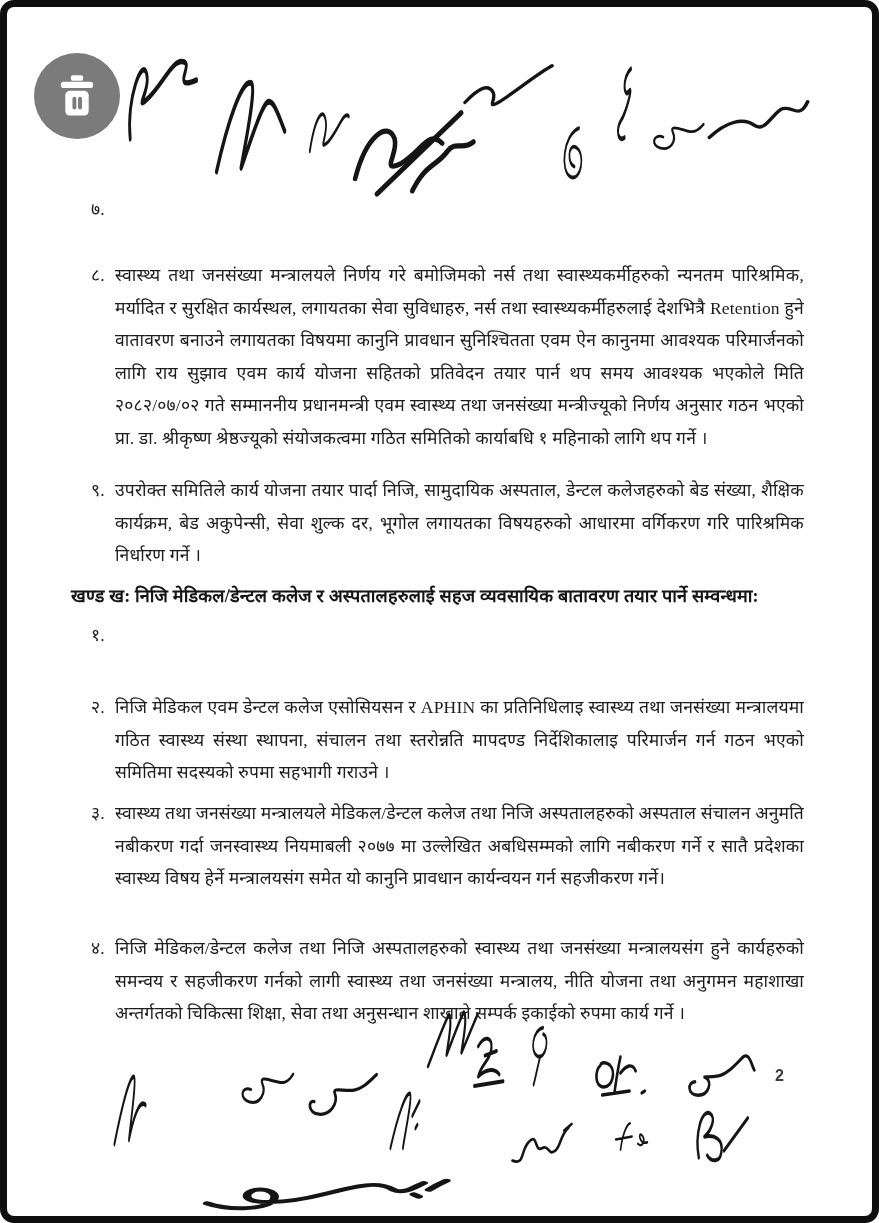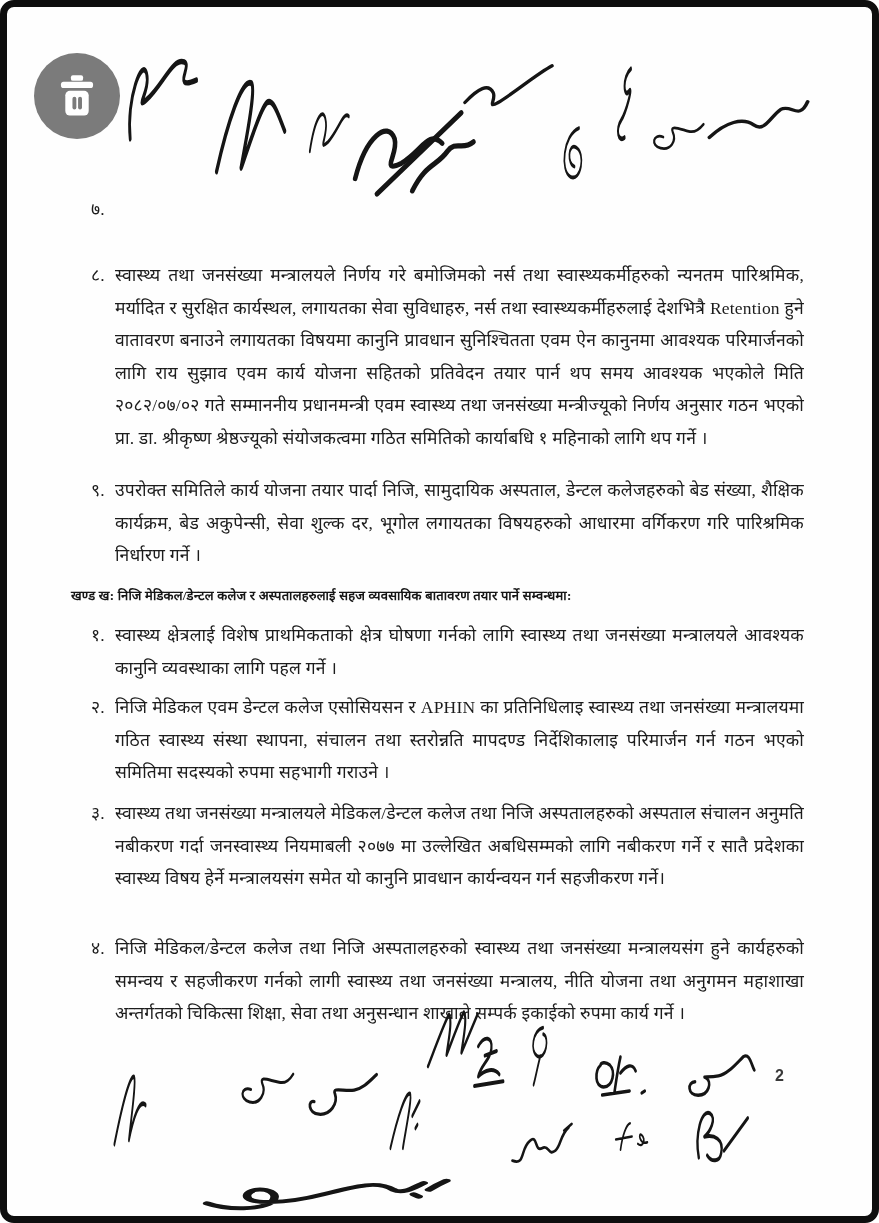--- a/index.html
+++ b/index.html
@@ -17,21 +17,21 @@
   .delete-btn svg { width:52px; height:52px; }
 
   
   .doc-item {
     position:absolute; left:64px; width:733px; padding-left:44px;
     font-size:17.5px; line-height:32.6px; color:#1c1c1c; text-align:justify;
     letter-spacing:0.2px;
   }
   .doc-item .marker { position:absolute; left:20px; top:0; width:40px; text-align:left; }
   .section-heading {
-    position:absolute; left:64px; width:740px; font-size:13px; line-height:30px;
+    position:absolute; left:64px; width:740px; font-size:18px; line-height:30px;
     font-weight:bold; color:#151515; letter-spacing:0.2px;
   }
   .page-number {
     position:absolute; left:768px; top:1060px; width:30px;
     font-family:"Liberation Sans", sans-serif; font-size:16px; font-weight:bold; color:#3a3a3a;
   }
 
   
   .sig { position:absolute; overflow:visible; }
   .sig path {
@@ -99,21 +99,20 @@
 
   <div class="doc-item" style="top:467px;">
     <span class="marker">९.</span>
     <span>उपरोक्त समितिले कार्य योजना तयार पार्दा निजि, सामुदायिक अस्पताल, डेन्टल कलेजहरुको बेड संख्या, शैक्षिक कार्यक्रम, बेड अकुपेन्सी, सेवा शुल्क दर, भूगोल  लगायतका विषयहरुको आधारमा वर्गिकरण गरि पारिश्रमिक निर्धारण गर्ने  ।</span>
   </div>
 
   <div class="section-heading" style="top:574px;">खण्ड ख: निजि मेडिकल/डेन्टल कलेज र अस्पतालहरुलाई सहज व्यवसायिक बातावरण तयार पार्ने सम्वन्धमा:</div>
 
   <div class="doc-item" style="top:612px;">
     <span class="marker">१.</span>
-    <span>स्वास्थ्य क्षेत्रलाई विशेष प्राथमिकताको क्षेत्र घोषणा गर्नको लागि स्वास्थ्य तथा जनसंख्या मन्त्रालयले आवश्यक कानुनि व्यवस्थाका लागि पहल गर्ने  ।</span>
   </div>
 
   <div class="doc-item" style="top:684px;">
     <span class="marker">२.</span>
     <span>निजि मेडिकल एवम डेन्टल कलेज एसोसियसन र APHIN का प्रतिनिधिलाइ स्वास्थ्य तथा जनसंख्या मन्त्रालयमा गठित स्वास्थ्य संस्था स्थापना, संचालन तथा स्तरोन्नति मापदण्ड निर्देशिकालाइ परिमार्जन गर्न गठन भएको समितिमा सदस्यको रुपमा सहभागी गराउने  ।</span>
   </div>
 
   <div class="doc-item" style="top:790px;">
     <span class="marker">३.</span>
     <span>स्वास्थ्य तथा जनसंख्या मन्त्रालयले मेडिकल/डेन्टल कलेज तथा निजि अस्पतालहरुको अस्पताल संचालन अनुमति नबीकरण गर्दा जनस्वास्थ्य नियमाबली २०७७ मा उल्लेखित अबधिसम्मको लागि नबीकरण गर्ने र सातै प्रदेशका स्वास्थ्य विषय हेर्ने मन्त्रालयसंग समेत यो कानुनि प्रावधान कार्यन्वयन गर्न सहजीकरण गर्ने।</span>

